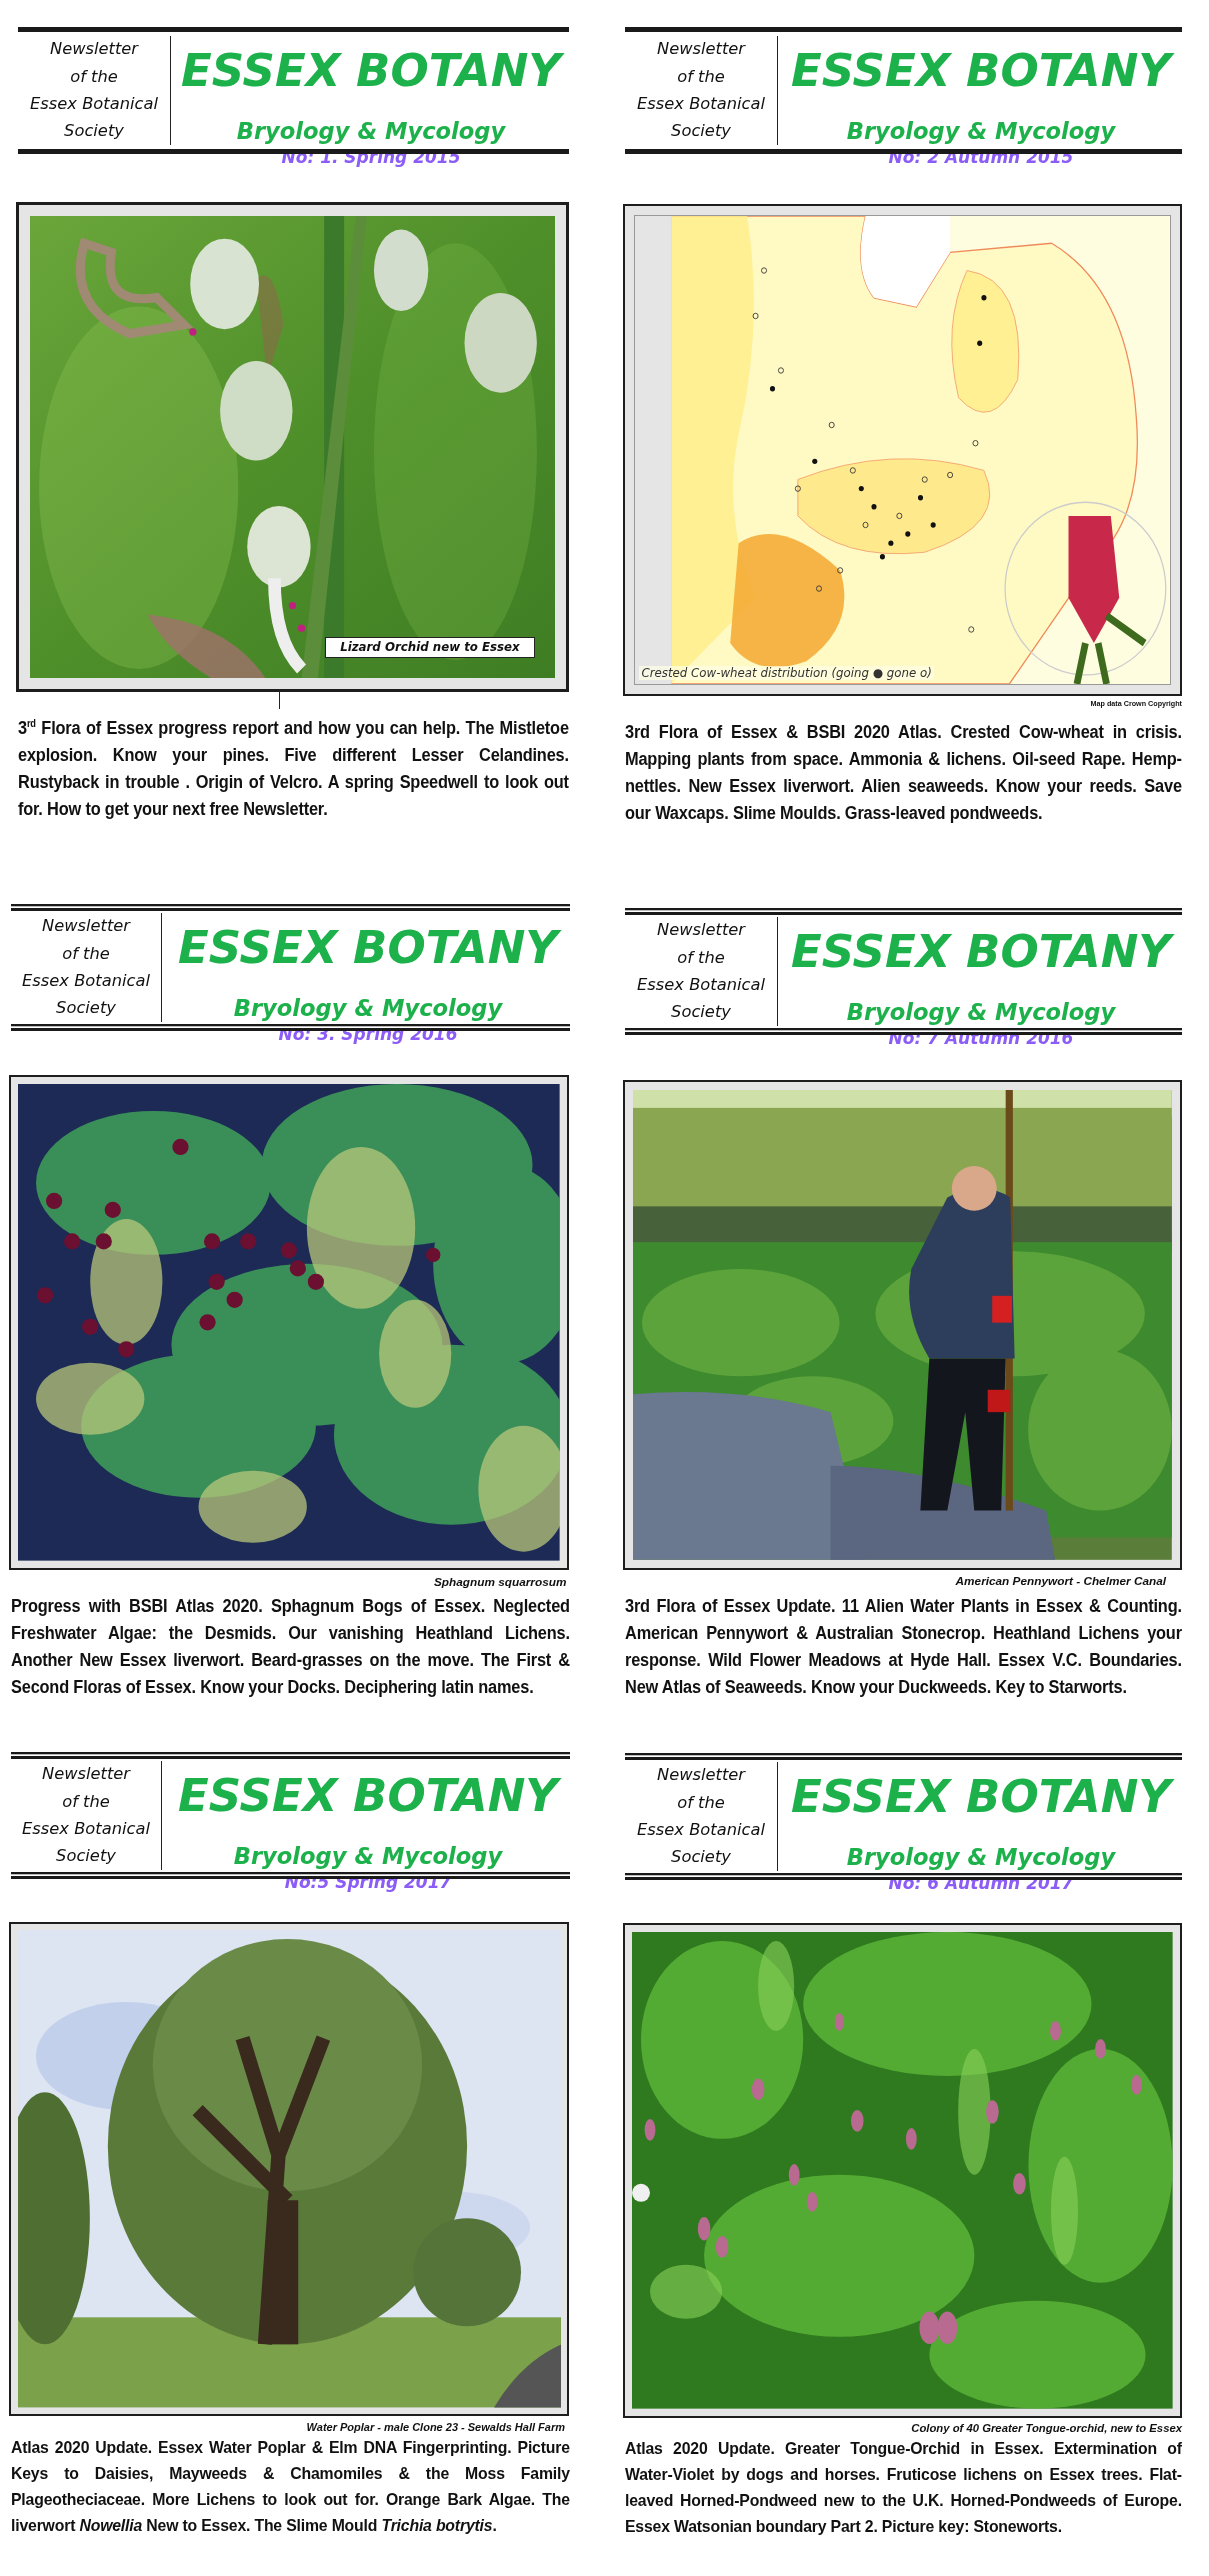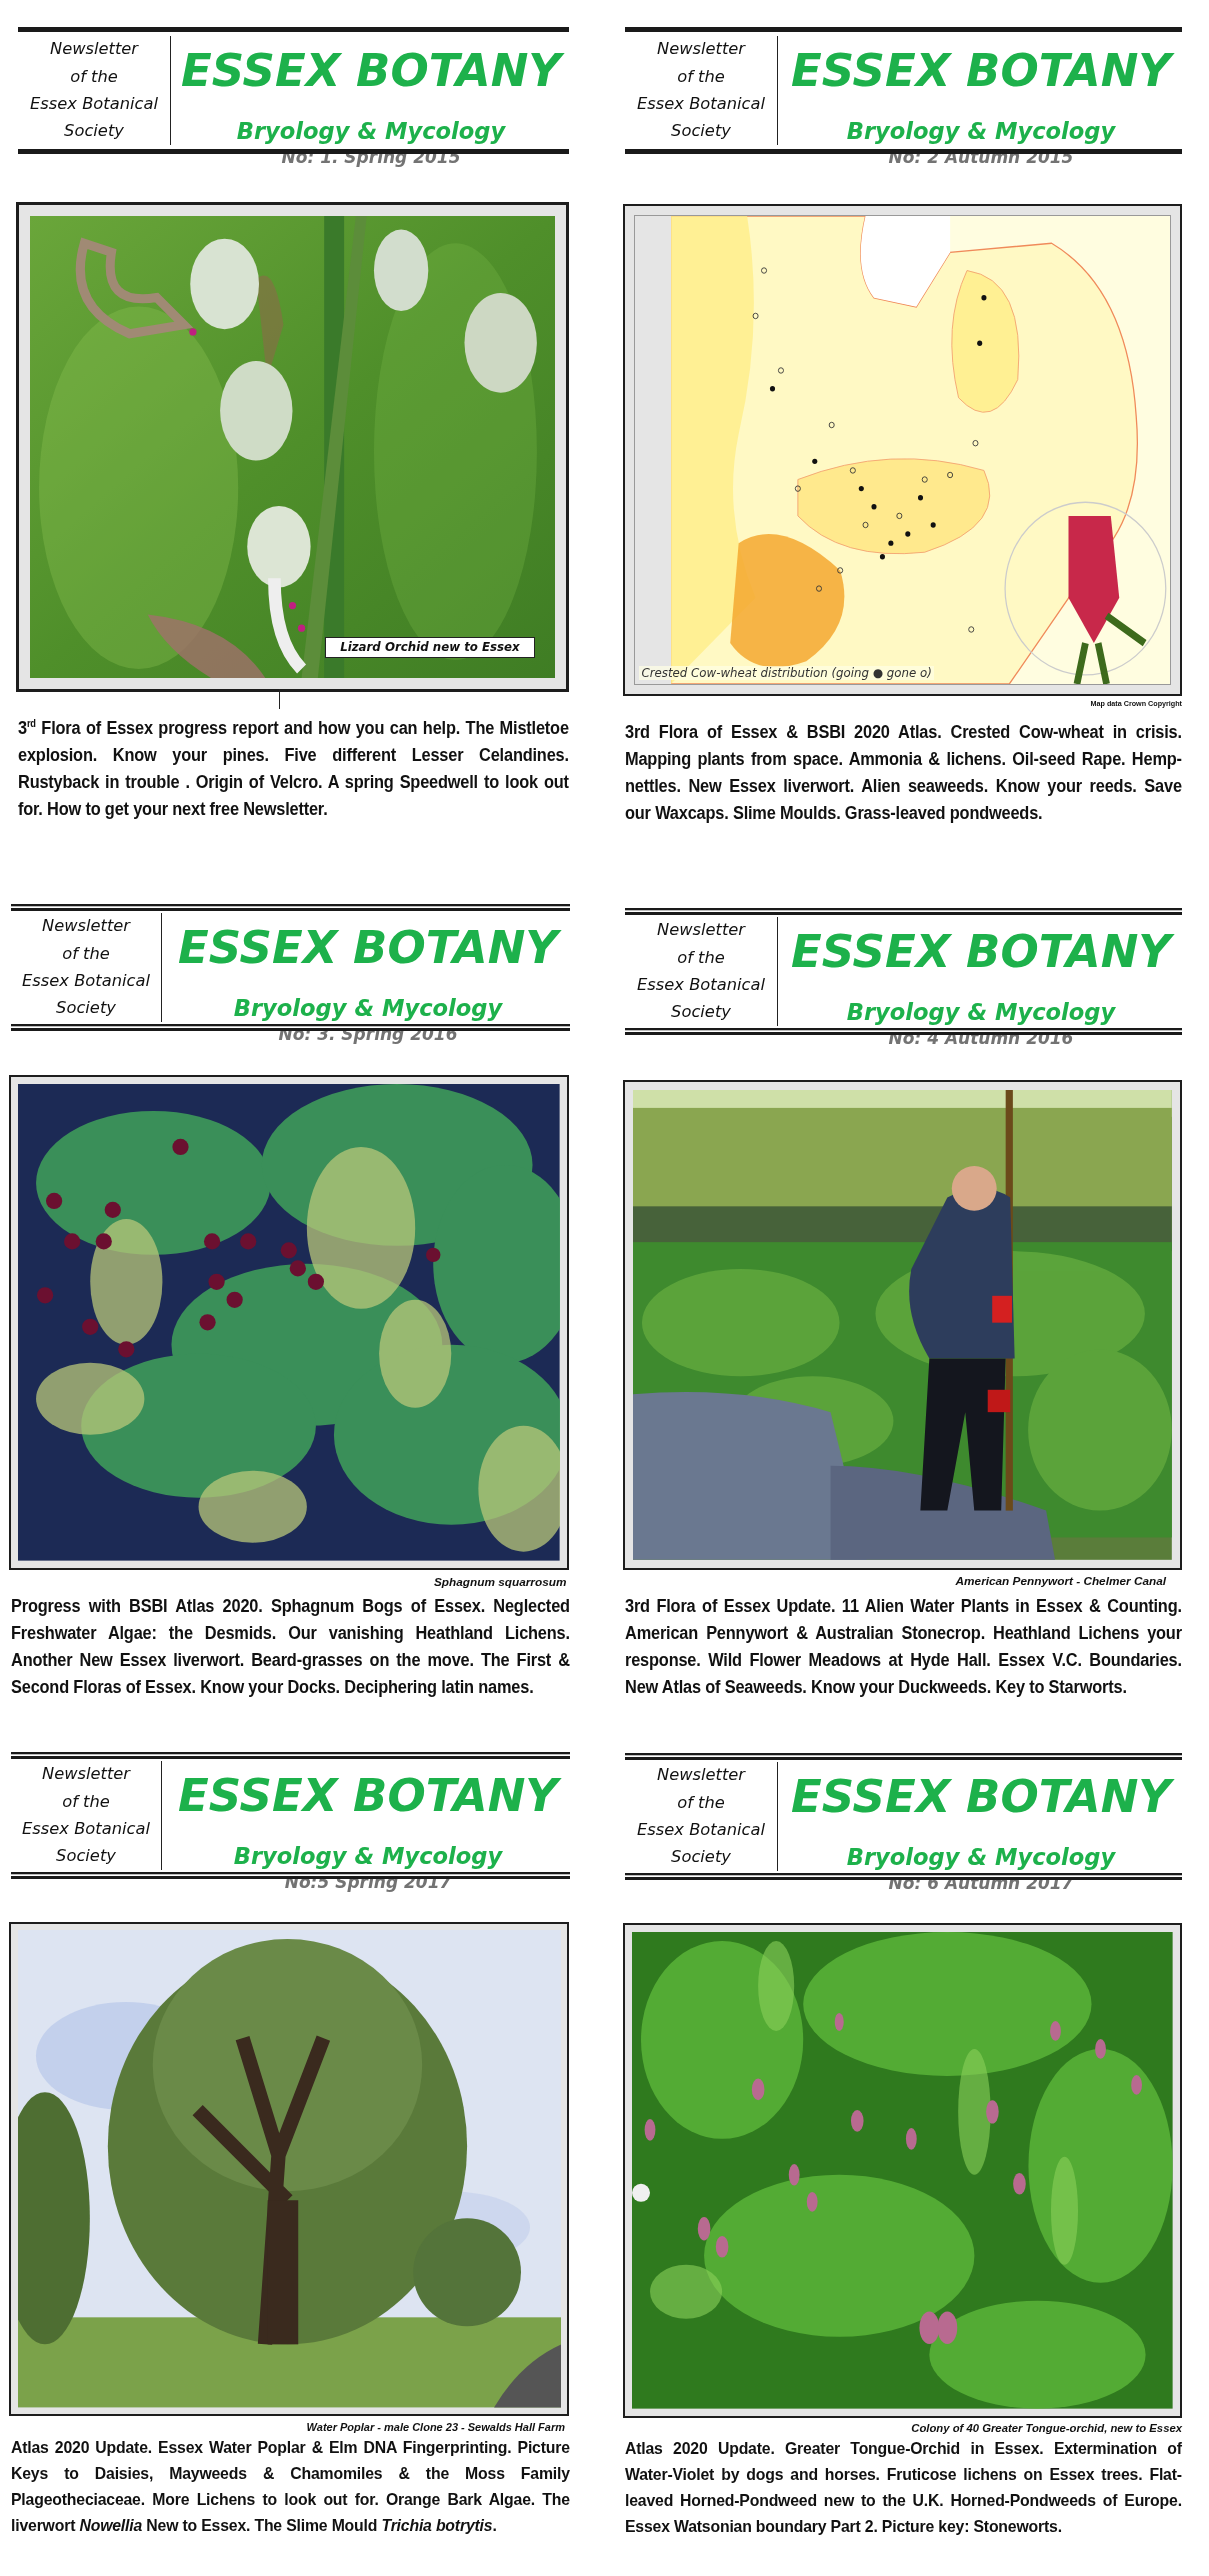--- a/index.html
+++ b/index.html
@@ -16,21 +16,21 @@
   .masthead .society { position: absolute; left: 0; top: 9px; width: 152px; bottom: 9px;
     display: flex; flex-direction: column; justify-content: space-around; align-items: center;
     font-family: "DejaVu Sans", sans-serif; font-style: italic; font-size: 16.3px; color: #111; line-height: 1; }
   .masthead .divider { position: absolute; left: 152px; top: 9px; bottom: 9px; width: 1.4px; background: #222; }
   .masthead .titles { position: absolute; left: 155px; right: 0; top: 5.4px; bottom: 5.4px; text-align: center; }
   .masthead .title { font-family: "DejaVu Sans", sans-serif; font-weight: bold; font-style: italic;
     color: #1db14b; font-size: 45px; letter-spacing: 0px; line-height: 1; margin-top: 16px; white-space: nowrap; }
   .masthead .subtitle { font-family: "DejaVu Sans", sans-serif; font-style: italic; font-weight: bold;
     color: #1db14b; font-size: 22.6px; margin-top: 27px; line-height: 1; }
   .masthead .issue { font-family: "DejaVu Sans", sans-serif; font-style: italic; font-weight: bold;
-    color: #737373; font-size: 17px; margin-top: 6.3px; line-height: 1; }
+    color: #8b5cf6; font-size: 17px; margin-top: 6.3px; line-height: 1; }
 
   .frame { position: absolute; border: 3.6px solid #1d1d1d; background: #e5e5e5; box-sizing: border-box; }
   .frame.thin { border-width: 2.7px; }
   .photo { position: absolute; left: 11px; top: 11px; right: 11px; bottom: 11px; overflow: hidden; }
   .photo svg { width: 100%; height: 100%; display: block; }
 
   .caption-right { position: absolute; right: 0; font-family: "Liberation Sans", sans-serif;
     font-style: italic; font-weight: bold; font-size: 11.8px; color: #111; text-align: center; white-space: nowrap; }
   .caption-tiny { font-size: 7.2px; font-style: normal; }
   .blurb { position: absolute; left: 0; right: 0; font-family: "Liberation Sans", sans-serif;
@@ -242,21 +242,21 @@
     <div class="society">
       <span>Newsletter</span>
       <span>of the</span>
       <span>Essex Botanical</span>
       <span>Society</span>
     </div>
     <div class="divider"></div>
     <div class="titles">
       <div class="title">ESSEX BOTANY</div>
       <div class="subtitle">Bryology &amp; Mycology</div>
-      <div class="issue">No: 4  Autumn 2016</div>
+      <div class="issue">No: 7  Autumn 2016</div>
     </div>
     <div class="rule-bot"></div>
   </div>
 
   <div class="frame thin" style="left:-1.8px; top:172px; width:559px; height:490px;">
     <div class="photo" style="left:8.1px; top:8.1px; right:8.1px; bottom:8.1px;">
       <svg viewBox="0 0 600 525" preserveAspectRatio="none">
         <rect width="600" height="525" fill="#5a7d3a"></rect>
         <rect width="600" height="30" fill="#cfe0a8"></rect>
         <rect y="20" width="600" height="140" fill="#8aa650"></rect>

